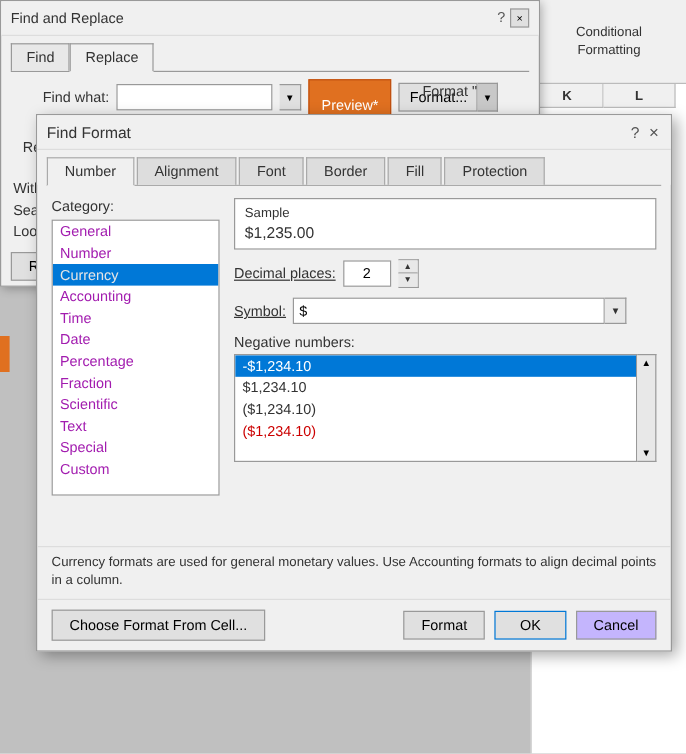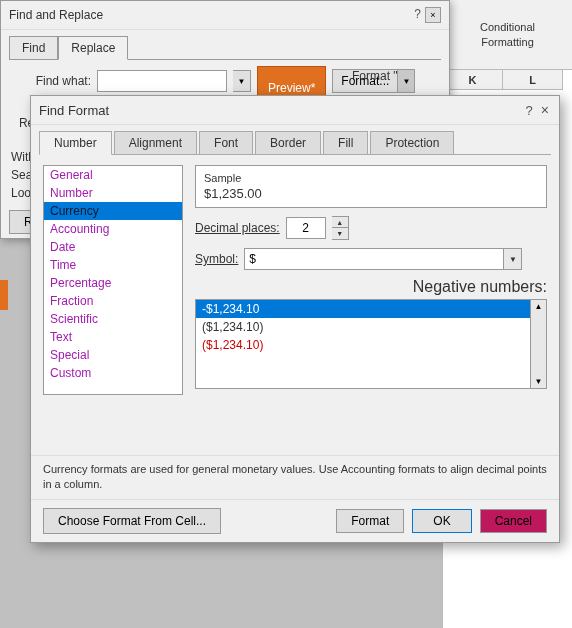--- a/index.html
+++ b/index.html
@@ -269,21 +269,21 @@
       overflow-y: auto;
     }
     .category-item {
       padding: 2px 6px;
       font-size: 12px;
       cursor: pointer;
       color: #a21caf;
     }
     .category-item.selected {
       background: #0078d7;
-      color: #0f172a;
+      color: #e5e5e5;
     }
 
     
     .right-panel {
       flex: 1;
       display: flex;
       flex-direction: column;
       gap: 8px;
     }
 
@@ -361,24 +361,23 @@
       border: 1px solid #999;
       border-left: none;
       background: #e8e8e8;
       display: flex; align-items: center; justify-content: center;
       cursor: pointer;
       font-size: 8px;
     }
 
     
     .neg-label {
-      font-size: 16px;
+      font-size: 12px;
       color: #333;
       margin-bottom: 3px;
-      text-align: right;
     }
     .neg-list-wrapper {
       display: flex;
       gap: 0;
     }
     .neg-list {
       flex: 1;
       border: 1px solid #999;
       background: white;
       height: 90px;
@@ -438,21 +437,21 @@
       cursor: pointer;
     }
     .btn-ok {
       background: #e0e0e0;
       border: 1px solid #0078d7;
       padding: 4px 20px;
       font-size: 12px;
       cursor: pointer;
     }
     .btn-cancel {
-      background: #be185d;
+      background: #c4b5fd;
       border: 1px solid #999;
       padding: 4px 14px;
       font-size: 12px;
       cursor: pointer;
     }
     .choose-format-btn {
       background: #e0e0e0;
       border: 1px solid #999;
       padding: 5px 14px;
       font-size: 12px;
@@ -590,27 +589,28 @@
     <div class="ff-tab">Font</div>
     <div class="ff-tab">Border</div>
     <div class="ff-tab">Fill</div>
     <div class="ff-tab">Protection</div>
   </div>
   <div class="ff-tab-border"></div>
 
   <div class="ff-content">
 
     <div class="category-panel">
+      <div class="category-label">Category:</div>
       <div class="category-list">
         <div class="category-item">General</div>
         <div class="category-item">Number</div>
         <div class="category-item selected">Currency</div>
         <div class="category-item">Accounting</div>
+        <div class="category-item">Time</div>
         <div class="category-item">Date</div>
-        <div class="category-item">Time</div>
         <div class="category-item">Percentage</div>
         <div class="category-item">Fraction</div>
         <div class="category-item">Scientific</div>
         <div class="category-item">Text</div>
         <div class="category-item">Special</div>
         <div class="category-item">Custom</div>
       </div>
     </div>
 
     <div class="right-panel">
@@ -635,20 +635,21 @@
           <input class="symbol-field" type="text" value="$" style="">
           <div class="symbol-arrow">▼</div>
         </div>
       </div>
 
       <div>
         <div class="neg-label">Negative numbers:</div>
         <div class="neg-list-wrapper">
           <div class="neg-list">
             <div class="neg-item selected">-$1,234.10</div>
+            <div class="neg-item">$1,234.10</div>
             <div class="neg-item">($1,234.10)</div>
             <div class="neg-item red">($1,234.10)</div>
           </div>
           <div class="neg-list-scrollbar">
             <div style="font-size:8px; margin-top:2px; cursor:pointer;">▲</div>
             <div style="flex:1;"></div>
             <div style="font-size:8px; margin-bottom:2px; cursor:pointer;">▼</div>
           </div>
         </div>
       </div>

